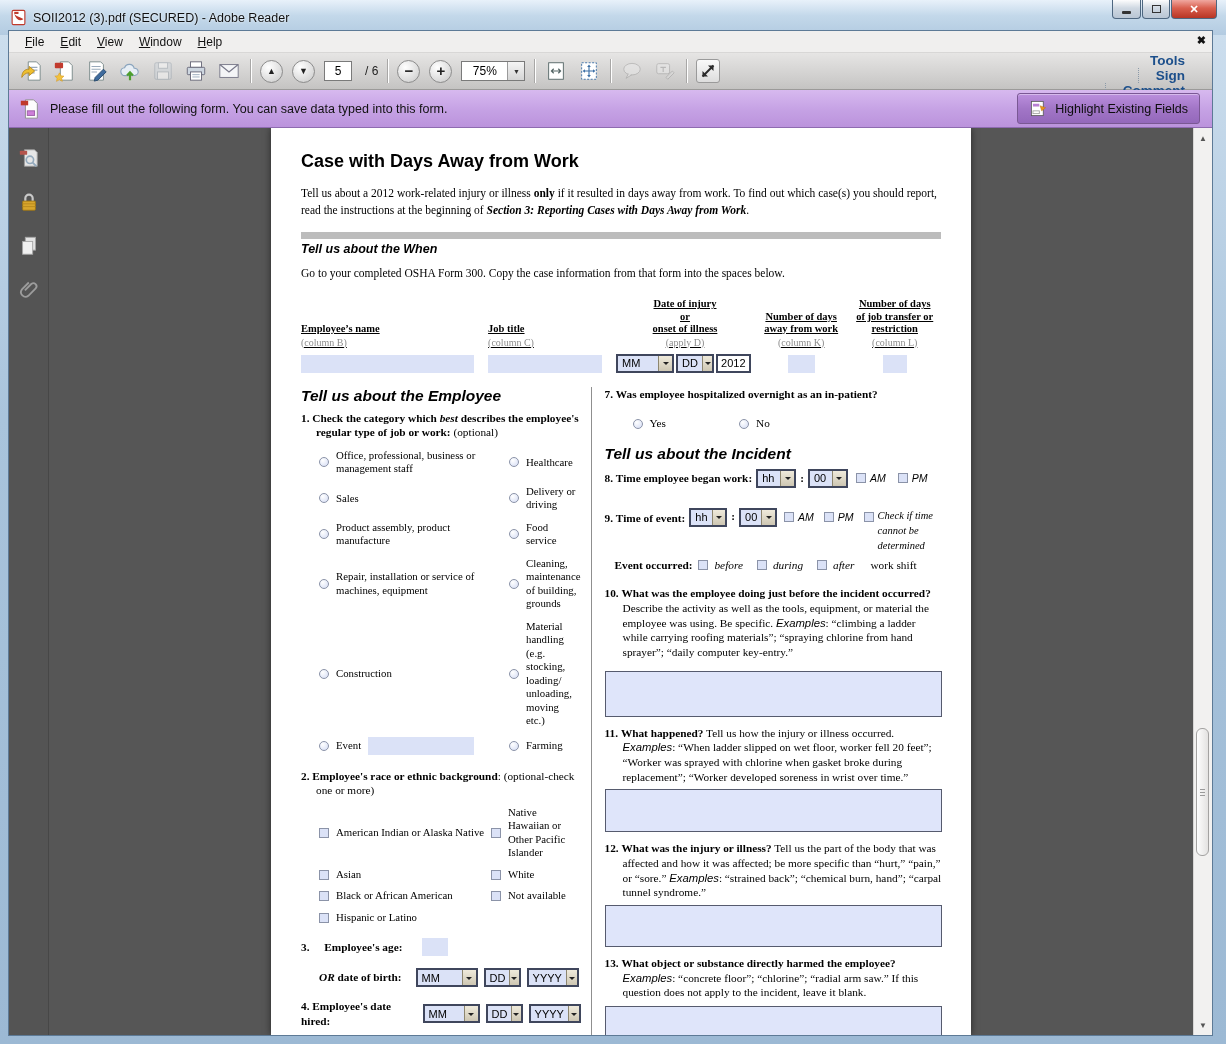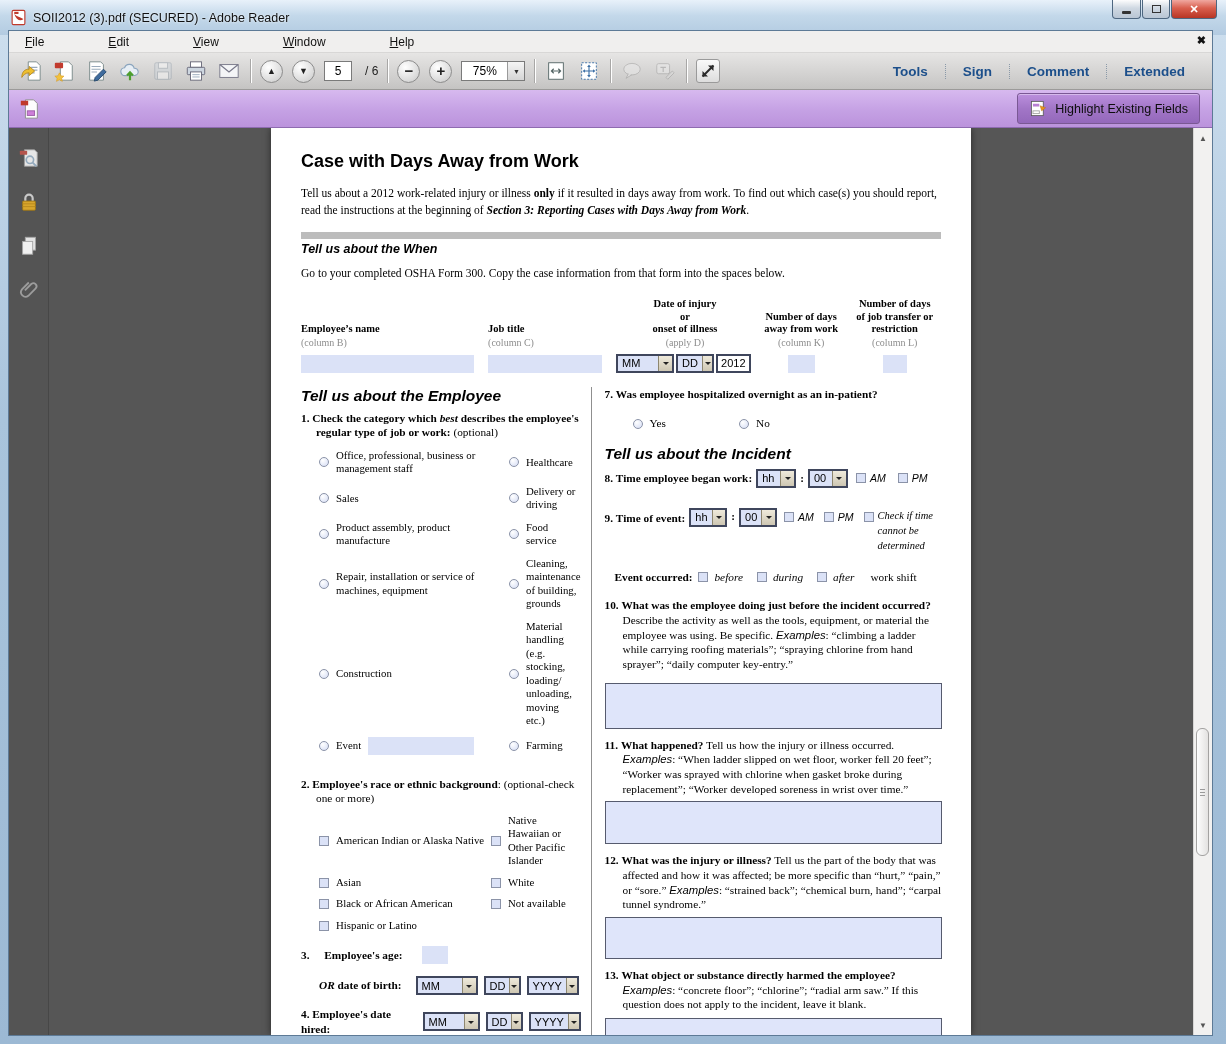--- a/index.html
+++ b/index.html
@@ -21,21 +21,21 @@
           font-size:10px; color:#333; }
   .wbtn.min { width:29px; } .wbtn.max { width:28px; }
   .wbtn.close { width:46px; background:linear-gradient(#f0a8a0,#d95f4e 45%,#b83524); color:#fff; font-weight:bold; font-size:11px; }
   .min-glyph { width:9px; height:3px; background:#333; border-radius:1px; margin-top:6px; }
   .max-glyph { width:9px; height:8px; border:1.5px solid #333; }
 
   .frame { position:absolute; top:30px; left:8px; right:13px; bottom:8px;
            display:flex; flex-direction:column; background:#fff; border:1px solid #5d7a96; }
 
   .menubar { height:22px; background:#f0efee; border-bottom:1px solid #d8d7d6;
-             display:flex; align-items:center; padding-left:8px; position:relative;gap:48px; }
+             display:flex; align-items:center; padding-left:8px; position:relative; }
   .mi { display:inline-block; font-size:12px; color:#111; padding:2px 8px; }
   .mi::first-letter { text-decoration:underline; }
   .menu-close { position:absolute; right:6px; top:3px; font-size:11px; color:#111; font-weight:bold; }
 
   .toolbar { height:37px; background:linear-gradient(#e6e5e4,#cfcecd 70%,#c4c3c2);
              border-bottom:1px solid #9b9a99; display:flex; align-items:center; padding:0 10px; }
   .tgroup { display:flex; align-items:center; gap:9px; }
   .tsep { width:1px; height:24px; background:#a8a7a6; margin:0 9px; box-shadow:1px 0 0 #fff; }
   .ticon { width:24px; height:24px; display:flex; align-items:center; justify-content:center; }
   .ticon svg { width:22px; height:22px; }
@@ -45,21 +45,21 @@
                font-size:10px; color:#222; }
   .tb-circle .arr { font-size:9px; line-height:1; }
   .tb-circle .pm { font-size:15px; font-weight:bold; margin-top:-2px; }
   .page-box { width:28px; height:20px; border:1px solid #7a7a7a; background:#fff;
               text-align:center; font-size:12px; font-family:"Liberation Sans",sans-serif; }
   .page-total { font-size:12px; color:#222; margin-left:4px; }
   .zoom-box { display:flex; height:20px; border:1px solid #7a7a7a; background:#fff; }
   .zoom-val { width:45px; font-size:12px; display:flex; align-items:center; justify-content:center; }
   .zoom-dd { width:17px; background:linear-gradient(#f5f5f5,#d5d5d5); border-left:1px solid #9a9a9a;
              display:flex; align-items:center; justify-content:center; font-size:7px; color:#333; }
-  .tlinks { margin-left:auto; display:flex; align-items:center; height:37px; }
+  .tlinks { margin-left:auto; display:flex; align-items:flex-end; height:37px;flex-direction:column; }
   .tlink { display:flex; align-items:center; padding:0 17px; font-size:13.5px; font-weight:bold;
            color:#1c4f8b; border-left:1px dotted #8a99a8; }
   .tlink:first-child { border-left:none; }
 
   .msgbar { height:38px; background:linear-gradient(#d7b9ef,#c4a0e3 55%,#b democratic); 
             background:linear-gradient(#d7b9ef,#c5a1e4 55%,#bb93dc);
             border-bottom:1px solid #8e6bb0; display:flex; align-items:center; padding:0 10px; }
   .msg-text { font-size:12.5px; color:#111; margin-left:9px; }
   .hl-btn { margin-left:auto; margin-right:2px; height:31px; display:flex; align-items:center; gap:7px;
             padding:0 11px; border:1px solid #7a5894; border-radius:3px;
@@ -87,21 +87,21 @@
           font-family:"Liberation Serif", serif; color:#000; }
   .doc-title { font-family:"Liberation Sans",sans-serif; font-weight:bold; font-size:18px; }
   .intro { margin-top:13px; font-size:11.5px; line-height:1.5; }
   .gray-rule { height:7px; background:#bcbcbc; margin-top:12px; }
   .sec-head { font-family:"Liberation Sans",sans-serif; font-weight:bold; font-style:italic;
               font-size:12.5px; margin-top:3px; }
   .case-instr { font-size:11.5px; margin-top:11px; }
 
   .case-row { display:flex; margin-top:10px; }
   .cc { display:flex; flex-direction:column; }
-  .c-head { height:60px; display:flex; flex-direction:column; justify-content:flex-end; }
+  .c-head { height:60px; display:flex; flex-direction:column; justify-content:flex-end;text-decoration:underline; }
   .c-lab { font-size:10.5px; font-weight:bold; line-height:1.18; }
   .c-sub { font-size:10px; color:#8d8d8d; margin-top:1px; line-height:1.2; }
   .cc.ctr .c-lab, .cc.ctr .c-sub { text-align:center; }
   .c-fld { margin-top:5px; }
   .fld { background:#dbe2f7; border:none; height:18px; font:11px "Liberation Sans",sans-serif; padding:0 2px; }
 
   .dd { display:inline-flex; align-items:stretch; border:2px solid #3f465c; background:#dbe2f7; height:19px; }
   .dd-text { display:flex; align-items:center; padding:0 4px; font:11px "Liberation Sans",sans-serif; flex:1;border-radius:7px; }
   .dd-btn { width:14px; background:linear-gradient(#efeadb,#cec7b3); border-left:1px solid #8d866f;
             display:flex; align-items:center; justify-content:center; }
@@ -293,20 +293,21 @@
     </div>
 
     <div class="msgbar">
       <span style="display:flex">
         <svg width="22" height="22" viewBox="0 0 24 24">
             <path d="M7 2h9l4 4v16H7z" fill="#fdfdfd" stroke="#8a8a8a"></path>
             <rect x="2" y="3" width="8" height="5" fill="#c0392b"></rect>
             <rect x="9" y="14" width="8" height="5" fill="#cd7fd8" stroke="#9b5aa8"></rect>
           </svg>
       </span>
+      <span class="msg-text">Please fill out the following form. You can save data typed into this form.</span>
       <div class="hl-btn">
         <span style="display:flex">
           <svg width="19" height="19" viewBox="0 0 24 24">
               <rect x="3" y="3" width="15" height="18" fill="#fff" stroke="#555"></rect>
               <rect x="5" y="6" width="8" height="3.5" fill="#b97fd4"></rect>
               <rect x="5" y="15" width="8" height="3.5" fill="#fff" stroke="#999"></rect>
               <path d="M14 8.5l7 2.5-5 4z" fill="#e8941d" stroke="#b06c10" stroke-width=".5"></path>
             </svg>
         </span>
         <span>Highlight Existing Fields</span>
@@ -454,21 +455,21 @@
                     <span class="radio"></span>
                     <span class="lbl">Event</span>
                     <input class="fld" style="width: 106px;">
                   </div>
                 <div class="opt">
                     <span class="radio"></span>
                     <span class="lbl">Farming</span>
                   </div>
               </div>
 
-              <p class="q qn" style="margin-top:22px"><b>2.</b>&nbsp;<b>Employee's race or ethnic background</b><span>: (optional-check one or more)</span></p>
+              <p class="q qn" style="margin-top:14px"><b>2.</b>&nbsp;<b>Employee's race or ethnic background</b><span>: (optional-check one or more)</span></p>
 
               <div class="chkgrid">
                 <div class="opt">
                     <span class="checkbox"></span>
                     <span class="lbl">American Indian or Alaska Native</span>
                   </div>
                 <div class="opt">
                     <span class="checkbox"></span>
                     <span class="lbl">Native Hawaiian or Other Pacific Islander</span>
                   </div>
@@ -571,21 +572,21 @@
                     <span class="dd-btn"></span>
                   </span>
                 <span class="checkbox" style="margin-left:3px;margin-top:4px"></span>
                   <i class="sans" style="font-size:10.5px;margin-top:3px">AM</i>
                 <span class="checkbox" style="margin-left:6px;margin-top:4px"></span>
                   <i class="sans" style="font-size:10.5px;margin-top:3px">PM</i>
                 <span class="checkbox" style="margin-left:6px;margin-top:4px"></span>
                   <i style="font-size:10.5px;width:64px;line-height:1.45">Check if time cannot be determined</i>
               </div>
 
-              <div class="q inline-row" style="margin-top:16px;margin-left:10px;gap:6px">
+              <div class="q inline-row" style="margin-top:4px;margin-left:10px;gap:6px">
                 <b>Event occurred:</b>
                 <span class="checkbox"></span>
                   <i>before</i>
                 <span class="checkbox" style="margin-left:8px"></span>
                   <i>during</i>
                 <span class="checkbox" style="margin-left:8px"></span>
                   <i>after</i>
                 <span style="margin-left:10px">work shift</span>
               </div>
 

